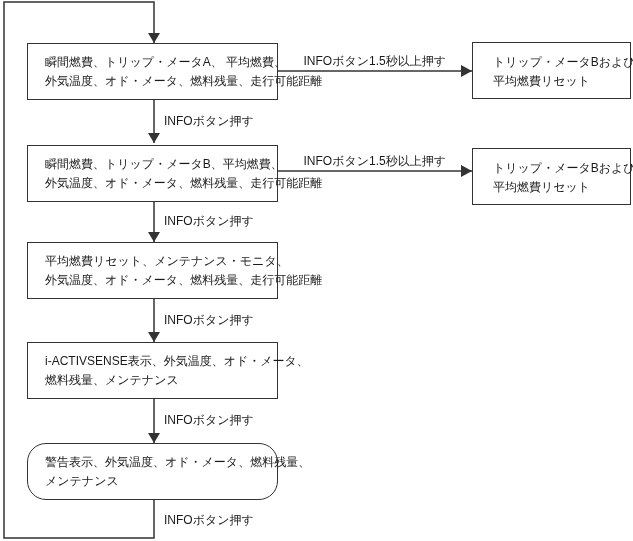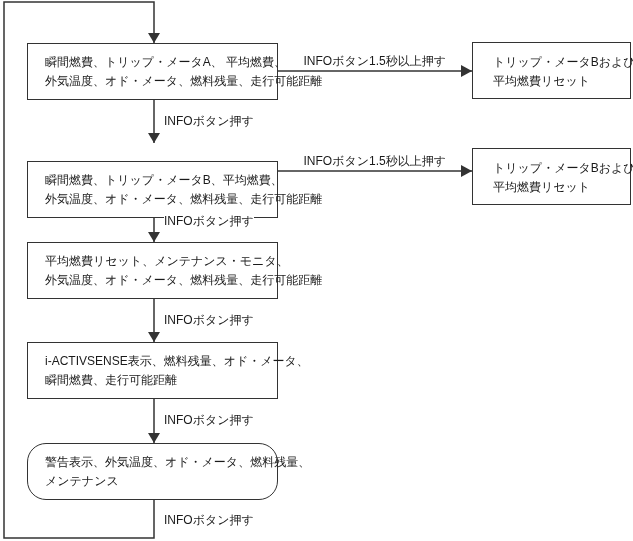--- a/index.html
+++ b/index.html
@@ -75,33 +75,33 @@
 
     <path d="M277,171 L472,171" fill="none" stroke="#333333" stroke-width="1.5"></path>
     <polygon points="461,165 461,177 472,171" fill="#333333"></polygon>
   </svg>
 
   <div class="flow-box left-col" style="top:43px;">
     <div>瞬間燃費、トリップ・メータA、 平均燃費、</div>
     <div>外気温度、オド・メータ、燃料残量、走行可能距離</div>
   </div>
 
-  <div class="flow-box left-col" style="top:161px;text-align:right;">
+  <div class="flow-box left-col" style="top:145px;text-align:right;">
     <div>瞬間燃費、トリップ・メータB、平均燃費、</div>
     <div>外気温度、オド・メータ、燃料残量、走行可能距離</div>
   </div>
 
   <div class="flow-box left-col" style="top:242px;">
     <div>平均燃費リセット、メンテナンス・モニタ、</div>
     <div>外気温度、オド・メータ、燃料残量、走行可能距離</div>
   </div>
 
   <div class="flow-box left-col" style="top:342px;">
-    <div>i-ACTIVSENSE表示、燃料残量、オド・メータ、</div>
-    <div>瞬間燃費、走行可能距離</div>
+    <div>i-ACTIVSENSE表示、外気温度、オド・メータ、</div>
+    <div>燃料残量、メンテナンス</div>
   </div>
 
   <div class="flow-box left-col" style="top:443px;border-radius:19px;">
     <div>警告表示、外気温度、オド・メータ、燃料残量、</div>
     <div>メンテナンス</div>
   </div>
 
   <div class="flow-box right-col" style="top:42px;">
     <div>トリップ・メータBおよび</div>
     <div>平均燃費リセット</div>

